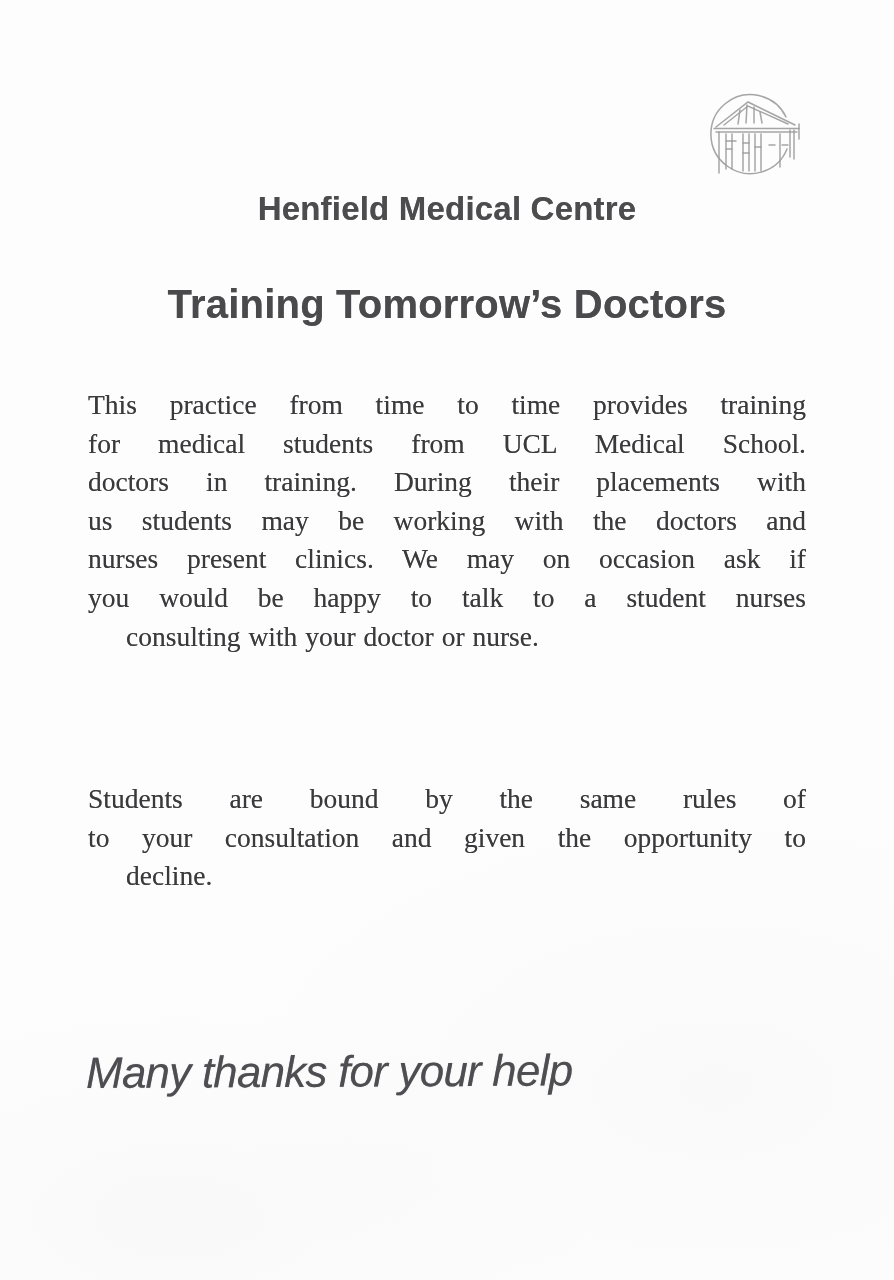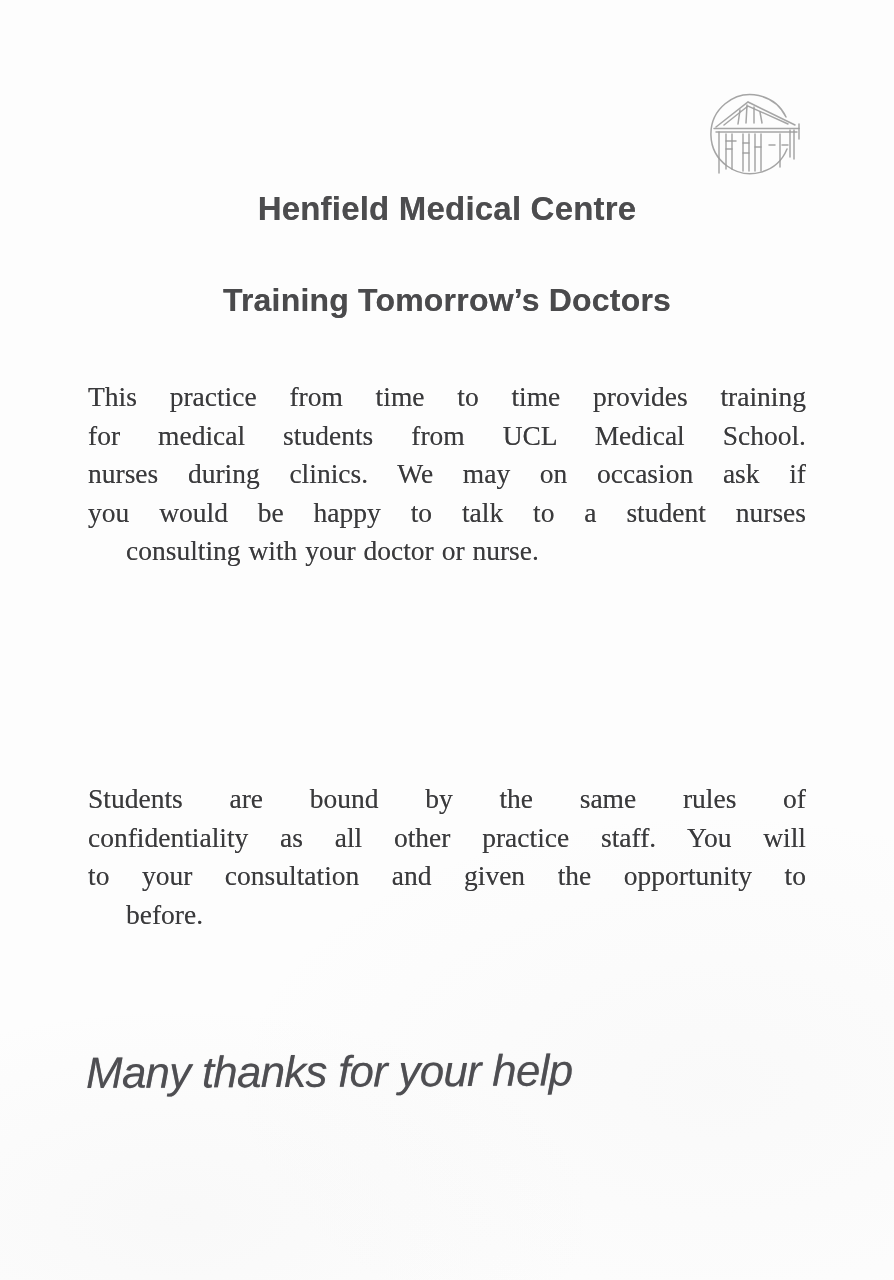--- a/index.html
+++ b/index.html
@@ -50,36 +50,36 @@
     text-shadow: 0 0 0.6px rgba(76,76,78,0.65);
   }
   .subtitle {
     position: absolute;
     left: 0;
     top: 282px;
     width: 894px;
     text-align: center;
     font-family: "Liberation Sans", sans-serif;
     font-weight: bold;
-    font-size: 32px;
+    font-size: 40px;
     color: #4a4a4c;
     letter-spacing: 0.2px;
     text-shadow: 0 0 0.6px rgba(74,74,76,0.65);
   }
   .para {
     position: absolute;
     left: 88px;
     width: 718px;
     font-size: 27.5px;
     line-height: 38.6px;
     color: #3a3a3c;
     text-shadow: 0 0 0.5px rgba(58,58,60,0.6);
     word-spacing: 1px;
   }
-  .para-1 { top: 378px; }
+  .para-1 { top: 386px; }
   .para-2 { top: 780px; }
   .line {
     text-align: justify;
     text-align-last: justify;
     white-space: nowrap;
   }
   .line.last {
     text-align-last: left;
     margin-left: 38px;
   }
@@ -140,27 +140,28 @@
     </svg>
   </div>
 
   <div class="title">Henfield Medical Centre</div>
 
   <div class="subtitle">Training Tomorrow’s Doctors</div>
 
   <div class="para para-1">
     <div class="line">This practice from time to time provides training</div>
     <div class="line">for medical students from UCL Medical School.</div>
-    <div class="line">nurses during clinics.  We may on occasion ask if</div>
+    <div class="line">doctors in training.  During their placements with</div>
+    <div class="line">us students may be working with the doctors and</div>
+    <div class="line">nurses present clinics.  We may on occasion ask if</div>
     <div class="line">you would be happy to talk to a student nurses</div>
     <div class="line last">consulting with your doctor or nurse.</div>
   </div>
 
   <div class="para para-2">
     <div class="line">Students are bound by the same rules of</div>
-    <div class="line">confidentiality as all other practice staff. You will</div>
     <div class="line">to your consultation and given the opportunity to</div>
-    <div class="line last">before.</div>
+    <div class="line last">decline.</div>
   </div>
 
   <div class="closing">Many thanks for your help</div>
 
 </div>
 
 </body></html>

